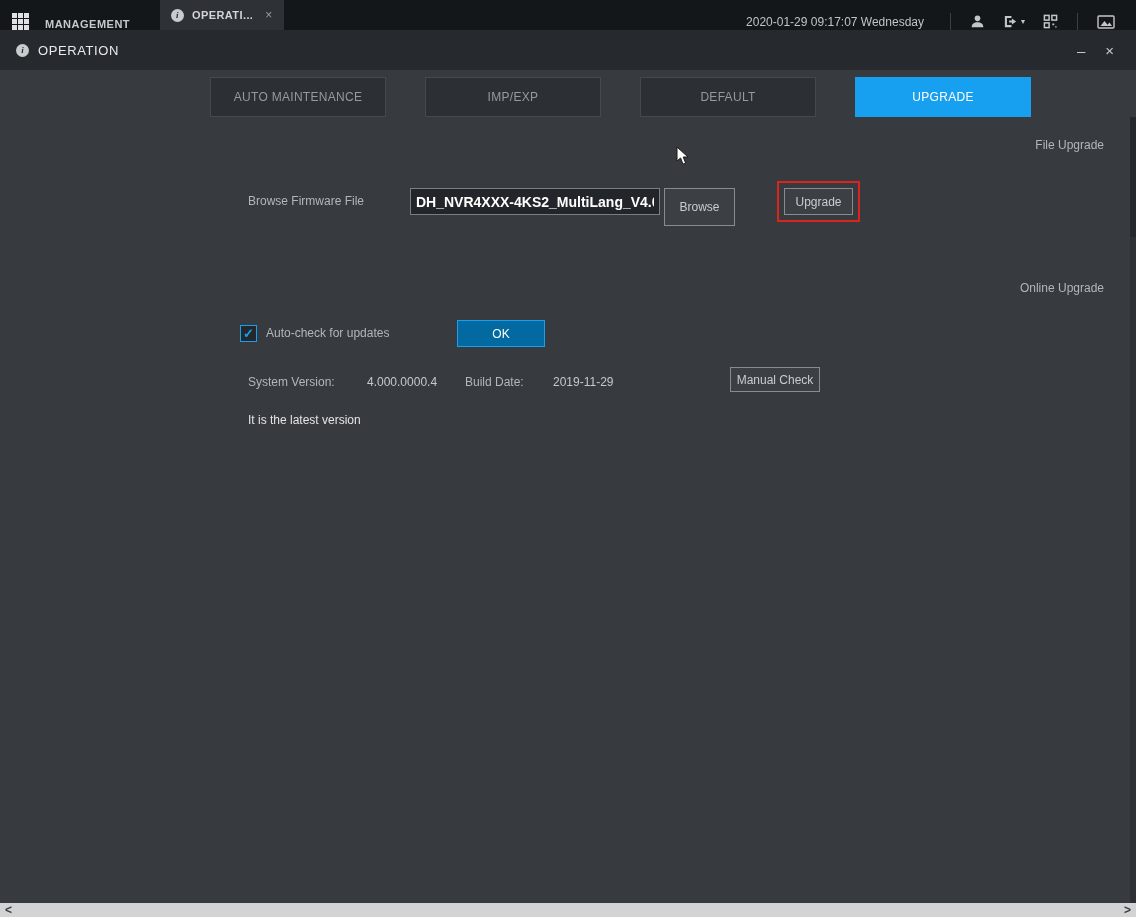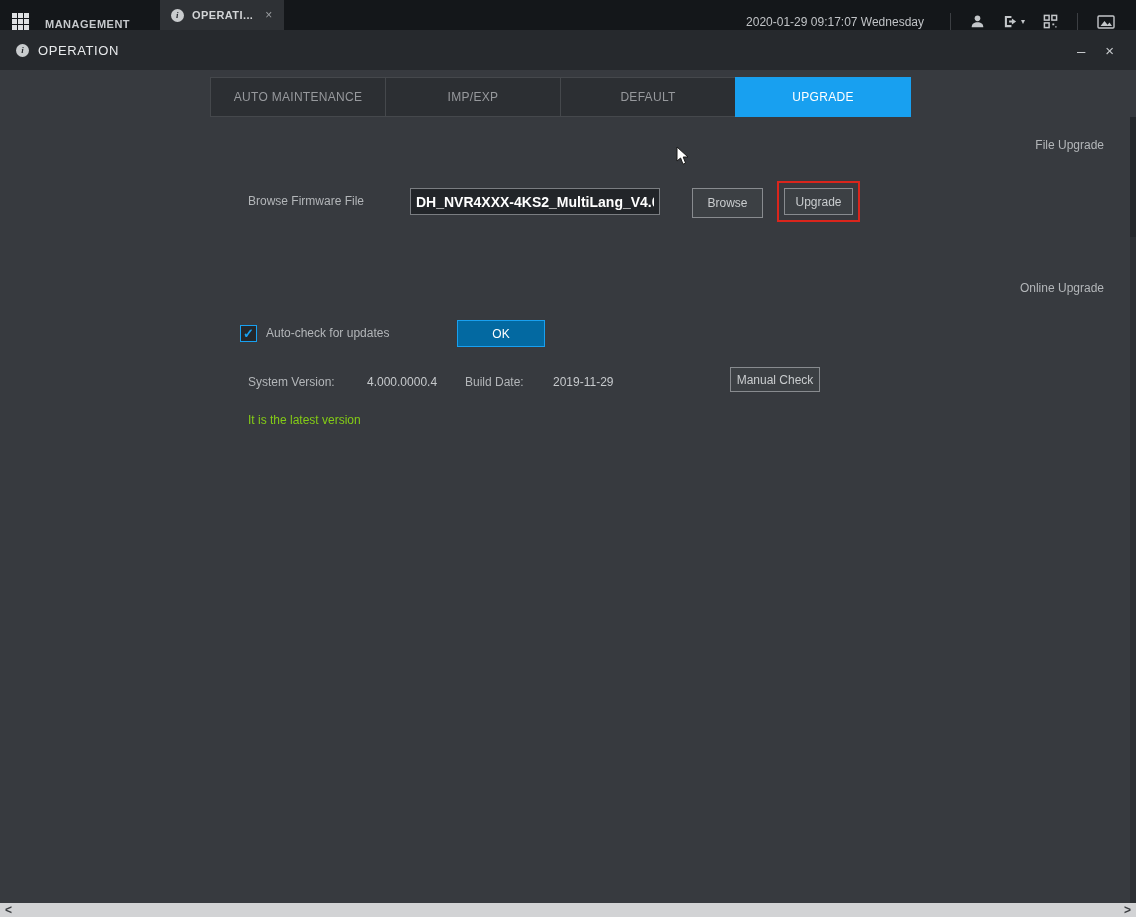--- a/index.html
+++ b/index.html
@@ -36,60 +36,60 @@
 
   
   .sidebar { position:absolute; top:70px; left:0; width:210px; bottom:14px; background:#24272b; padding-top:9px; }
   .side-item { position:relative; height:44px; display:flex; align-items:center; padding-left:42px;
     font-size:13px; color:#a9acb0; letter-spacing:.3px; cursor:pointer; }
   .side-item.active { background:#1d2024; color:#c8cbce; }
   .chev { position:absolute; left:20px; font-size:11px; color:#c9ccce; }
 
   
   .main { position:absolute; top:70px; left:210px; right:0; bottom:14px; background:#373a3f; }
-  .tabs { position:absolute; top:7px; left:0; height:34px; display:flex; }
+  .tabs { position:absolute; top:7px; left:0; height:34px; display:flex;gap:40px; }
   .tab { width:176px; height:40px; display:flex; align-items:center; justify-content:center;
     font-size:12px; color:#97999d; background:#2c2f33; border:1px solid #45484c; margin-left:-1px;
     letter-spacing:.3px; cursor:pointer; }
   .tab:first-child { margin-left:0; }
   .tab.active { background:#18a0f0; border-color:#18a0f0; color:#ffffff; }
 
   .section { position:absolute; left:38px; right:32px; display:flex; align-items:flex-end;flex-direction:column; }
   .section .s-lbl { font-size:12px; color:#b3b6b9; white-space:nowrap; }
   .section .s-line { flex:1; height:1px; background:#56595d; margin-left:12px; }
   .sec-file { top:68px; }
   .sec-online { top:211px; }
 
   .lbl { font-size:12px; color:#b3b6b9; }
   .lbl-firmware { position:absolute; left:38px; top:118px; height:27px; line-height:27px; }
   .input-firmware { position:absolute; left:200px; top:118px; width:250px; height:27px;
     background:#222529; border:1px solid #7a7d81; color:#ffffff; font-size:14px; font-weight:bold;
     padding:0 5px; font-family:"Liberation Sans", sans-serif; outline:none; }
   .btn { position:absolute; background:#3c4044; border:1px solid #888b8f; color:#c9ccce;
     font-size:12px; display:flex; align-items:center; justify-content:center; cursor:pointer; }
-  .btn-browse { left:454px; top:118px; width:71px; height:30px;margin-left:28px; }
+  .btn-browse { left:454px; top:118px; width:71px; height:38px; }
   .btn-upgrade { left:574px; top:118px; width:69px; height:27px; }
   .red-box { position:absolute; left:567px; top:111px; width:83px; height:41px;
     border:2px solid #da251c; pointer-events:none; }
 
   .cb { position:absolute; left:30px; top:255px; width:17px; height:17px; border:1px solid #18a0f0;
     background:#24272b; color:#18a0f0; font-size:13px; font-weight:bold; display:flex;
     align-items:center; justify-content:center; cursor:pointer; }
   .lbl-autocheck { position:absolute; left:56px; top:250px; height:27px; line-height:27px; }
   .btn-ok { left:247px; top:250px; width:88px; height:27px; background:#0369a1;
     border:1px solid #18a0f0; color:#ffffff; }
 
   .ver-row span { position:absolute; top:300px; height:24px; line-height:24px; font-size:12px; }
   .v1 { left:38px;  color:#b3b6b9; }
   .v2 { left:157px; color:#c6c9cc; }
   .v3 { left:255px; color:#b3b6b9; }
   .v4 { left:343px; color:#c6c9cc; }
   .btn-manual { left:520px; top:297px; width:90px; height:25px; }
 
-  .msg-green { position:absolute; left:38px; top:343px; font-size:12px; color:#84cc16; }
+  .msg-green { position:absolute; left:38px; top:343px; font-size:12px; color:#e5e5e5; }
 
   .vscroll { position:absolute; right:0; top:47px; bottom:0; width:6px; background:#2d3034; }
   .vscroll .thumb { position:absolute; top:0; left:0; right:0; height:120px; background:#25282c; }
 
   
   .bottombar { position:absolute; left:0; right:0; bottom:0; height:14px; background:#d2d3d5;
     display:flex; align-items:center; justify-content:space-between; padding:0 5px; }
   .bottombar span { font-size:12px; font-weight:bold; color:#3a3d40; line-height:14px; cursor:pointer; }
 
   .cursor { position:absolute; left:676px; top:146px; z-index:50; pointer-events:none; }

